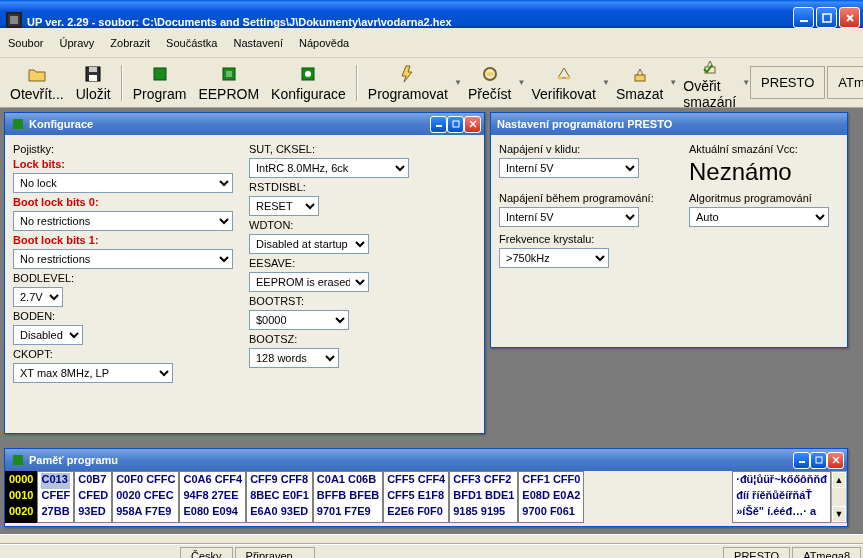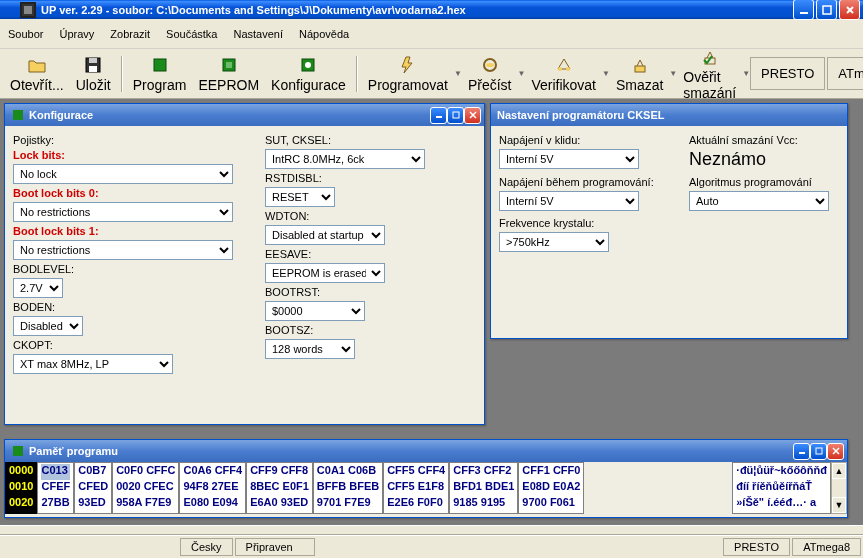--- a/index.html
+++ b/index.html
@@ -1,19 +1,19 @@
 <!DOCTYPE html>
 <html><head>
 <meta charset="utf-8">
 <style>
 * { box-sizing: border-box; margin: 0; padding: 0; font-family: Tahoma, sans-serif; font-size: 11px; }
 body { background: #ece9d8; width: 863px; height: 558px; overflow: hidden; }
 
 
-.main-titlebar { height: 19px; background: linear-gradient(to bottom, #0058e0 0%, #3a8cff 8%, #0653d8 40%, #0050cc 88%, #003aa3 100%); display: flex; align-items: center; padding: 0 3px 0 20px; color: white; font-weight: bold; font-size: 13px; }
+.main-titlebar { height: 28px; background: linear-gradient(to bottom, #0058e0 0%, #3a8cff 8%, #0653d8 40%, #0050cc 88%, #003aa3 100%); display: flex; align-items: flex-end; padding: 0 3px 0 6px; color: white; font-weight: bold; font-size: 13px; }
 .main-titlebar .icon { width: 16px; height: 16px; background: #222; margin-right: 5px; display: flex; align-items: center; justify-content: center; }
 .main-titlebar .title { flex: 1; }
 .win-btns { display: flex; gap: 2px; }
 .win-btn { width: 21px; height: 21px; border: 1px solid #fff; border-radius: 3px; display: flex; align-items: center; justify-content: center; cursor: pointer; font-weight: bold; color: #fff; }
 .win-btn.min, .win-btn.max { background: linear-gradient(to bottom, #3a8cff, #0050cc); }
 .win-btn.close { background: linear-gradient(to bottom, #f08070, #d03020); }
 
 
 .menubar { height: 30px; background: #ece9d8; display: flex; align-items: center; padding: 0 0; border-bottom: 1px solid #d4d0c8; }
 .menubar span { padding: 2px 8px; cursor: default; }
@@ -32,30 +32,30 @@
 .mdi { position: relative; background: #7b7b7b; height: 426px; padding: 4px; }
 
 
 .child { position: absolute; background: #f0eee3; border: 1px solid #0050cc; box-shadow: 1px 1px 2px rgba(0,0,0,.3); }
 .child-titlebar { height: 22px; background: linear-gradient(to bottom, #7ba4e0 0%, #4a7dd0 50%, #3a6cc0 100%); display: flex; align-items: center; padding: 0 3px 0 6px; color: white; font-weight: bold; font-size: 12px; }
 .child-titlebar .ico { width: 14px; height: 14px; margin-right: 4px; }
 .child-titlebar .title { flex: 1; }
 .child-titlebar .win-btn { width: 17px; height: 17px; font-size: 10px; }
 .child-body { padding: 8px; background: #f0eee3; }
 
-.cfg-grid { display: flex; gap: 32px; }
+.cfg-grid { display: flex; gap: 16px; }
 .cfg-col { display: flex; flex-direction: column; gap: 3px; }
 .lbl { color: #000; }
 .lbl.red { color: #d00000; font-weight: bold; }
 select.combo { border: 1px solid #7f9db9; background: #fff; height: 20px; font-size: 11px; padding: 0 2px; }
 
 
 .presto-body { padding: 8px; display: grid; grid-template-columns: 180px 150px; row-gap: 6px; column-gap: 10px; }
 .presto-body .section { display: flex; flex-direction: column; gap: 3px; }
-.big-val { font-size: 18px; }
+.big-val { font-size: 24px; }
 
 
 .mem-table { display: flex; font-family: 'Courier New', monospace; font-size: 12px; }
 .mem-addr { background: #000; color: #ffff00; padding: 2px 4px; font-weight: bold; }
 .mem-addr div { height: 16px; }
 .mem-cells { display: flex; flex: 1; }
 .mem-col { border: 1px solid #808080; background: #fff; padding: 1px 3px; font-weight: bold; color: #000080; }
 .mem-col div { height: 16px; white-space: pre; }
 .mem-ascii { background: #fff; border: 1px solid #808080; padding: 1px 3px; color: #000080; font-weight: bold; }
 .mem-ascii div { height: 16px; white-space: pre; }
@@ -245,21 +245,21 @@
           <select class="combo" style="width:100px"><option>$0000</option></select>
           <div class="lbl">BOOTSZ:</div>
           <select class="combo" style="width:90px"><option>128 words</option></select>
         </div>
       </div>
     </div>
   </div>
 
   <div class="child" style="left:490px; top:4px; width:358px; height:236px;">
     <div class="child-titlebar">
-      <div class="title">Nastavení programátoru CKSEL</div>
+      <div class="title">Nastavení programátoru PRESTO</div>
     </div>
     <div class="presto-body">
       <div class="section">
         <div class="lbl">Napájení v klidu:</div>
         <select class="combo" style="width:140px"><option>Interní 5V</option></select>
       </div>
       <div class="section">
         <div class="lbl">Aktuální smazání Vcc:</div>
         <div class="big-val">Neznámo</div>
       </div>

